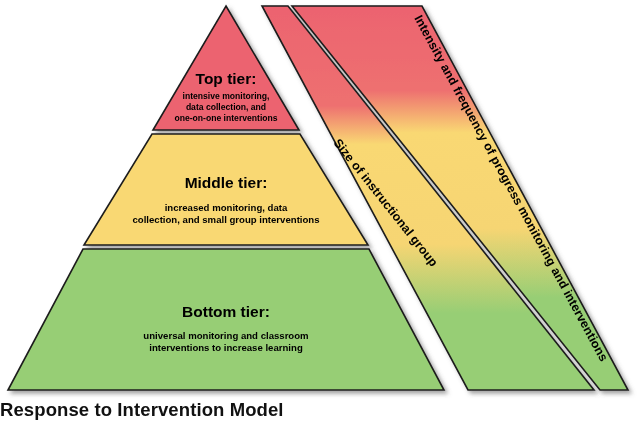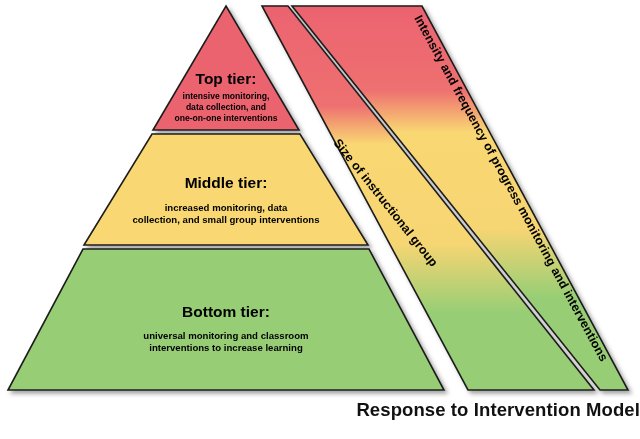--- a/index.html
+++ b/index.html
@@ -61,21 +61,21 @@
     font-size: 12.4px;
     fill: #000000;
     text-anchor: start;
     letter-spacing: 0.1px;
   }
   .caption {
     position: absolute;
     left: 0;
     top: 399px;
     width: 640px;
-    text-align: right;
+    text-align: left;
     font-family: "Liberation Sans", sans-serif;
     font-weight: bold;
     font-size: 18.5px;
     color: #111111;
     letter-spacing: 0.1px;
   }
 </style>
 </head>
 <body>
 

